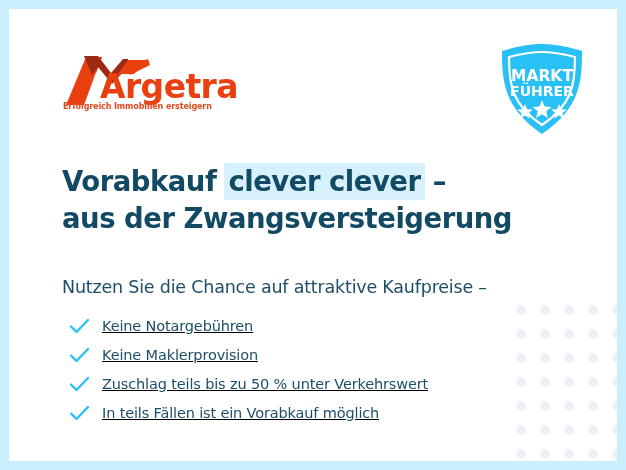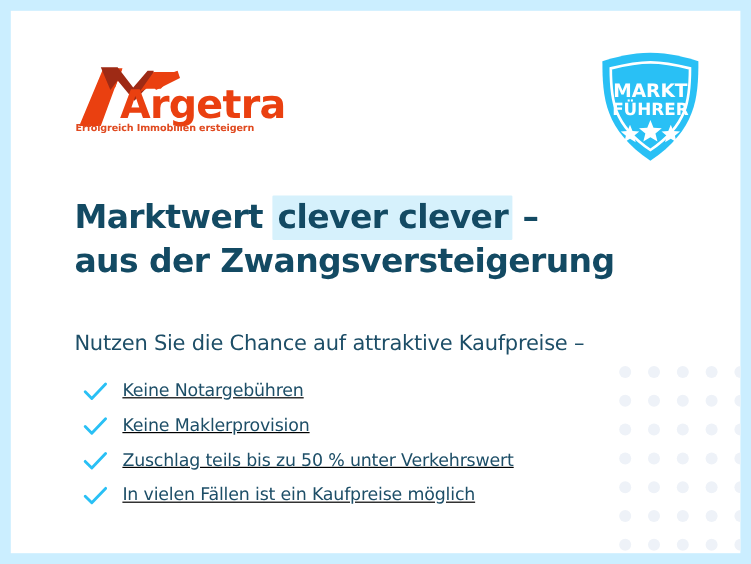--- a/index.html
+++ b/index.html
@@ -318,21 +318,21 @@
         <text x="44" y="54" text-anchor="middle" fill="#ffffff" font-family="DejaVu Sans, sans-serif" font-weight="bold" font-size="14">FÜHRER</text>
         <g fill="#ffffff">
           <polygon points="27,62 29.1,67.2 34.7,67.6 30.4,71.2 31.8,76.6 27,73.6 22.2,76.6 23.6,71.2 19.3,67.6 24.9,67.2"></polygon>
           <polygon points="44,58 46.6,64.4 53.5,64.9 48.2,69.3 49.9,76 44,72.3 38.1,76 39.8,69.3 34.5,64.9 41.4,64.4"></polygon>
           <polygon points="61,62 63.1,67.2 68.7,67.6 64.4,71.2 65.8,76.6 61,73.6 56.2,76.6 57.6,71.2 53.3,67.6 58.9,67.2"></polygon>
         </g>
       </svg>
     </div>
 
     <h1 class="headline">
-      <span class="hl-line"><span>Marktwert </span><span class="hl-mark">clever clever</span><span> –</span></span>
+      <span class="hl-line"><span>Vorabkauf </span><span class="hl-mark">clever clever</span><span> –</span></span>
       <span class="hl-line">aus der Zwangsversteigerung</span>
     </h1>
 
     <p class="subhead">
       <span class="sub-line">Nutzen Sie die Chance auf attraktive Kaufpreise –</span>
     </p>
 
     <ul class="checklist">
       <li class="check-item">
         <span class="check-icon">
@@ -357,18 +357,18 @@
             </svg>
         </span>
         <span class="check-label">Zuschlag teils bis zu 50 % unter Verkehrswert</span>
       </li>
       <li class="check-item">
         <span class="check-icon">
           <svg width="24" height="18" viewBox="0 0 24 18">
               <path d="M3 9.5 L8.5 15 L20 3" fill="none" stroke="#29c0f5" stroke-width="2.4" stroke-linecap="round" stroke-linejoin="round"></path>
             </svg>
         </span>
-        <span class="check-label">In vielen Fällen ist ein Kaufpreise möglich</span>
+        <span class="check-label">In teils Fällen ist ein Vorabkauf möglich</span>
       </li>
     </ul>
 
   </div>
 </div>
 
 </body></html>

